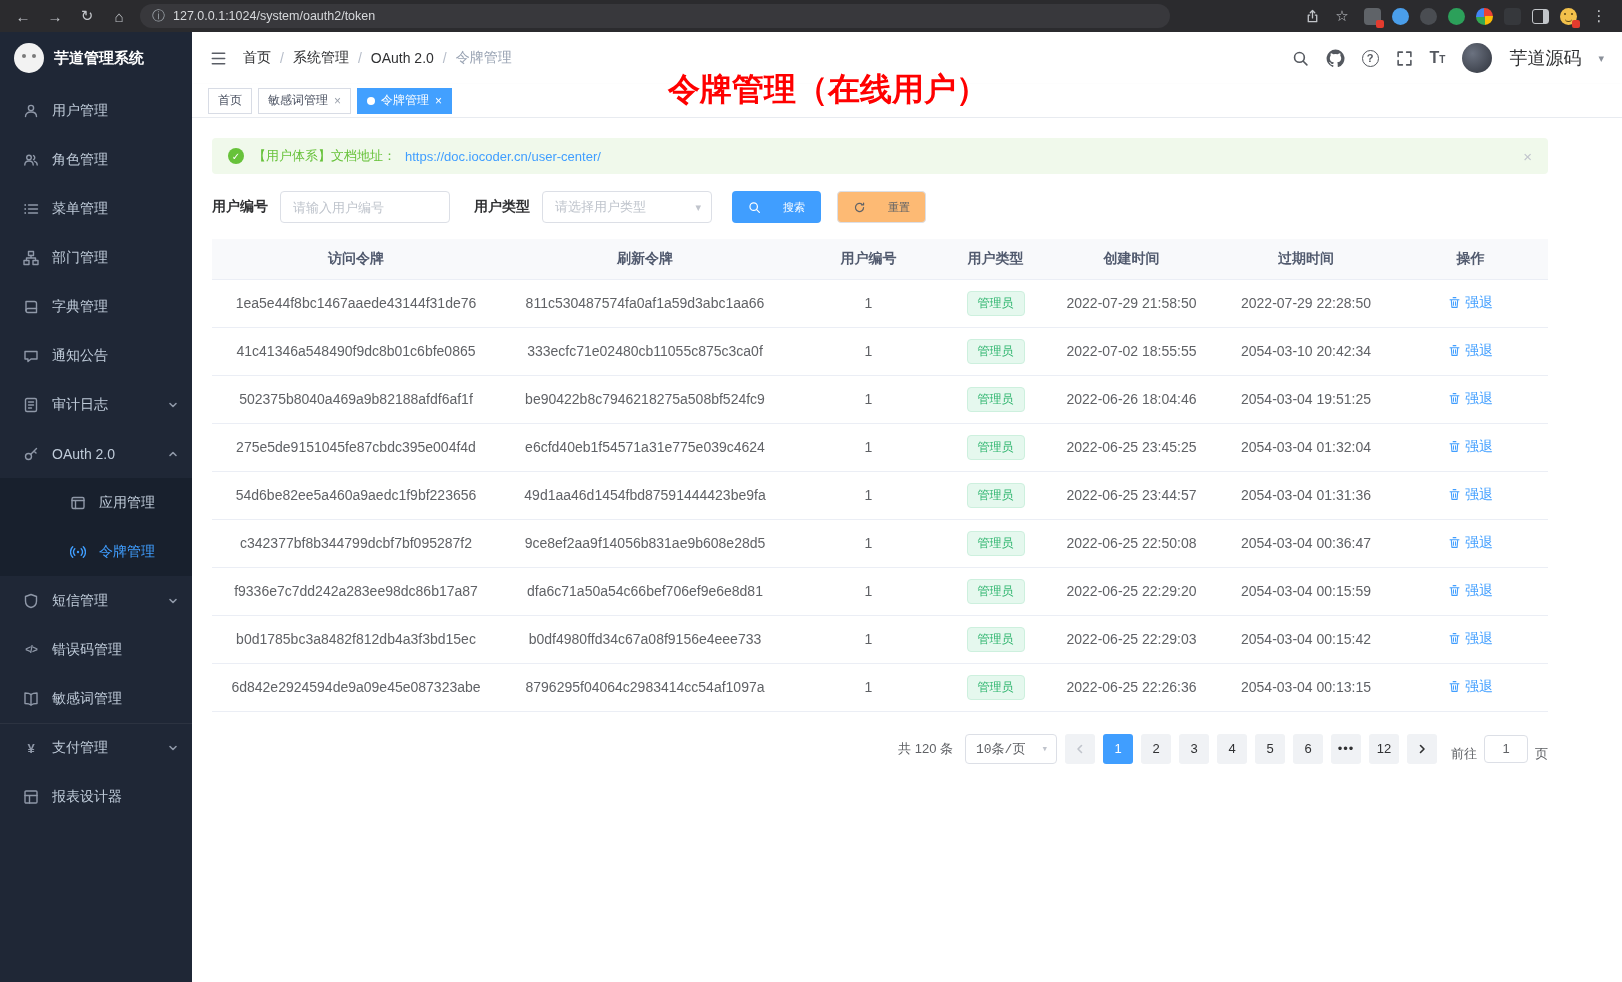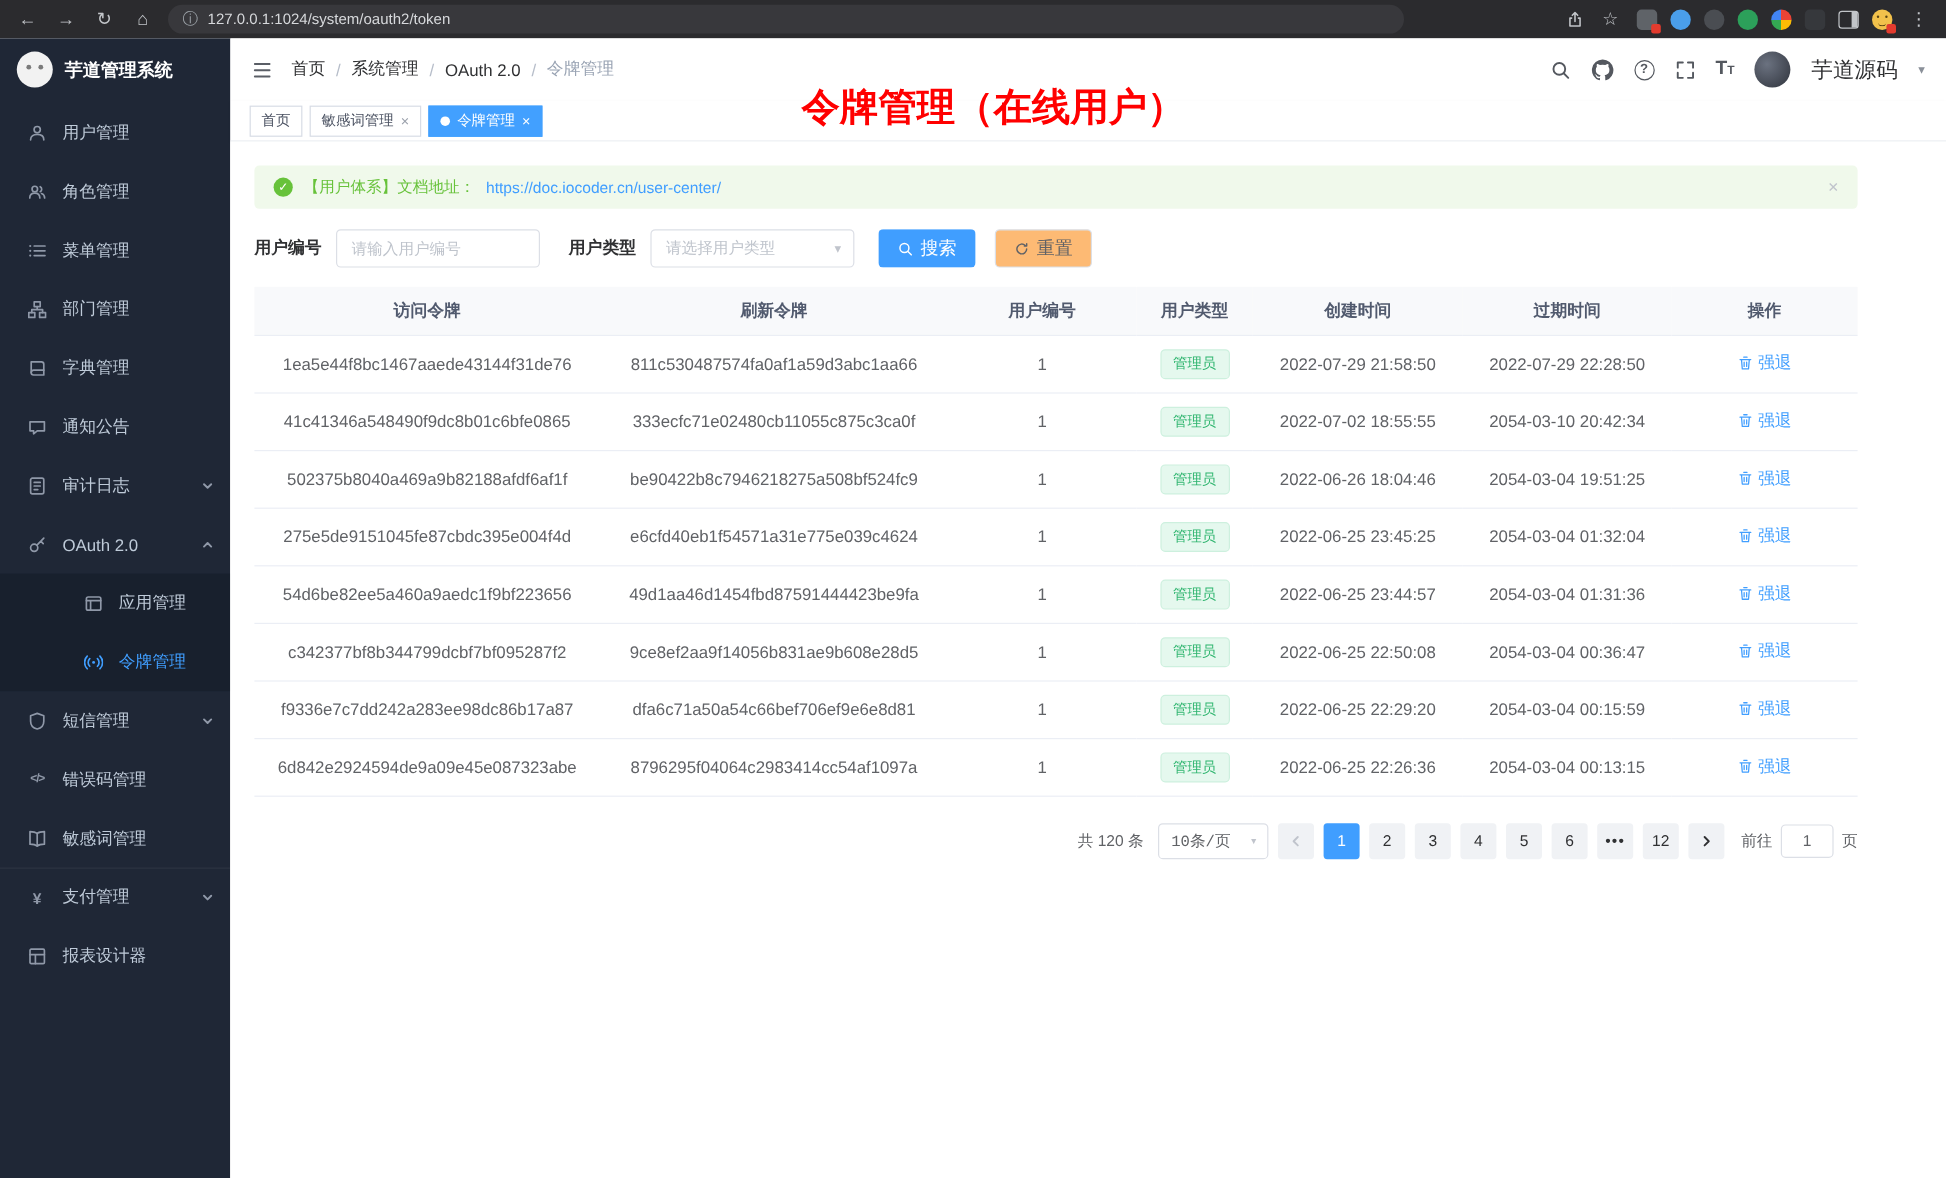--- a/index.html
+++ b/index.html
@@ -88,42 +88,42 @@
   .alink{color:#409eff;cursor:pointer;}
   .aclose{margin-left:auto;color:#c0c4cc;font-size:15px;cursor:pointer;}
 
   .filters{display:flex;align-items:center;gap:12px;margin-top:17px;font-size:14px;}
   .f-label{font-weight:700;color:#303133;}
   .f-label.second{margin-left:12px;}
   .f-input{width:170px;height:32px;border:1px solid #dcdfe6;border-radius:4px;padding:0 12px;font-size:13px;color:#606266;outline:none;font-family:inherit;}
   .f-input::placeholder{color:#bfc4cc;}
   .f-select{width:170px;height:32px;border:1px solid #dcdfe6;border-radius:4px;display:flex;align-items:center;justify-content:space-between;padding:0 10px 0 12px;font-size:13px;color:#bfc4cc;cursor:pointer;}
   .sel-caret{color:#c0c4cc;font-size:11px;}
-  .btn{height:32px;border:1px solid transparent;border-radius:4px;display:flex;align-items:center;gap:6px;padding:0 15px;font-size:15px;cursor:pointer;font-family:inherit;}
+  .btn{height:32px;border:1px solid transparent;border-radius:4px;display:flex;align-items:center;gap:22px;padding:0 15px;font-size:11px;cursor:pointer;font-family:inherit;}
   .btn svg{stroke:currentColor;fill:none;stroke-width:1.5;stroke-linecap:round;stroke-linejoin:round;}
   .btn.primary{background:#409eff;color:#fff;margin-left:8px;}
   .btn.plain{background:#fdba74;border-color:#dcdfe6;color:#606266;margin-left:4px;}
 
   .table-wrap{margin-top:16px;}
   table{width:100%;border-collapse:collapse;table-layout:fixed;}
   thead th{height:40px;background:#f8f9fb;border-bottom:1px solid #ebeef5;font-size:14px;font-weight:600;color:#515a6e;text-align:center;}
   tbody td{height:48px;border-bottom:1px solid #ebeef5;font-size:14px;color:#606266;text-align:center;padding:0 4px;white-space:nowrap;overflow:hidden;text-overflow:ellipsis;}
   .tag{display:inline-block;padding:3px 10px;border-radius:4px;background:#e5f8ee;border:1px solid #cdf0de;color:#2fb56f;font-size:12px;}
   .act-link{color:#409eff;display:inline-flex;align-items:center;gap:4px;cursor:pointer;}
   .act-link svg{stroke:currentColor;fill:none;stroke-width:1.3;stroke-linecap:round;stroke-linejoin:round;}
 
   .pager{margin-top:22px;display:flex;align-items:center;justify-content:flex-end;gap:8px;font-size:13px;color:#606266;}
   .p-total{margin-right:4px;}
   .p-size{width:92px;height:30px;border:1px solid #dcdfe6;border-radius:4px;display:flex;align-items:center;justify-content:space-between;padding:0 8px 0 10px;cursor:pointer;font-family:Liberation Mono, monospace;}
   .p-btn{min-width:30px;height:30px;padding:0 5px;border-radius:3px;background:#f0f2f5;display:flex;align-items:center;justify-content:center;font-size:13px;color:#303133;cursor:pointer;}
   .p-btn svg{stroke:currentColor;fill:none;stroke-width:1.6;stroke-linecap:round;stroke-linejoin:round;}
   .p-btn.prev{color:#c0c4cc;}
   .p-btn.active{background:#409eff;color:#fff;}
   .p-ellipsis{letter-spacing:1px;}
-  .p-goto{margin-left:6px;display:flex;align-items:center;gap:7px;}
+  .p-goto{margin-left:6px;display:flex;align-items:flex-end;gap:7px;}
   .p-goto-input{width:44px;height:28px;border:1px solid #dcdfe6;border-radius:4px;text-align:center;font-size:13px;color:#606266;outline:none;font-family:inherit;}
 
   .annotation{position:absolute;left:668px;top:68px;font-size:32px;font-weight:700;color:#ff0000;z-index:50;pointer-events:none;white-space:nowrap;}
 </style>
 </head>
 <body>
 
 <div class="stage">
 
   <div class="browser">
@@ -545,20 +545,34 @@
                 <td>2022-06-25 22:29:20</td>
                 <td>2054-03-04 00:15:59</td>
                 <td><span class="act-link">
                       <svg width="13" height="13" viewBox="0 0 16 16">
                         <path d="M2.5 4.5h11M6.3 2h3.4M4 4.5l.8 9.5h6.4l.8-9.5M6.7 7.2v4.3M9.3 7.2v4.3"></path>
                       </svg>
                       <span>强退</span>
                     </span></td>
               </tr>
               <tr>
+                <td>b0d1785bc3a8482f812db4a3f3bd15ec</td>
+                <td>b0df4980ffd34c67a08f9156e4eee733</td>
+                <td>1</td>
+                <td><span class="tag">管理员</span></td>
+                <td>2022-06-25 22:29:03</td>
+                <td>2054-03-04 00:15:42</td>
+                <td><span class="act-link">
+                      <svg width="13" height="13" viewBox="0 0 16 16">
+                        <path d="M2.5 4.5h11M6.3 2h3.4M4 4.5l.8 9.5h6.4l.8-9.5M6.7 7.2v4.3M9.3 7.2v4.3"></path>
+                      </svg>
+                      <span>强退</span>
+                    </span></td>
+              </tr>
+              <tr>
                 <td>6d842e2924594de9a09e45e087323abe</td>
                 <td>8796295f04064c2983414cc54af1097a</td>
                 <td>1</td>
                 <td><span class="tag">管理员</span></td>
                 <td>2022-06-25 22:26:36</td>
                 <td>2054-03-04 00:13:15</td>
                 <td><span class="act-link">
                       <svg width="13" height="13" viewBox="0 0 16 16">
                         <path d="M2.5 4.5h11M6.3 2h3.4M4 4.5l.8 9.5h6.4l.8-9.5M6.7 7.2v4.3M9.3 7.2v4.3"></path>
                       </svg>

